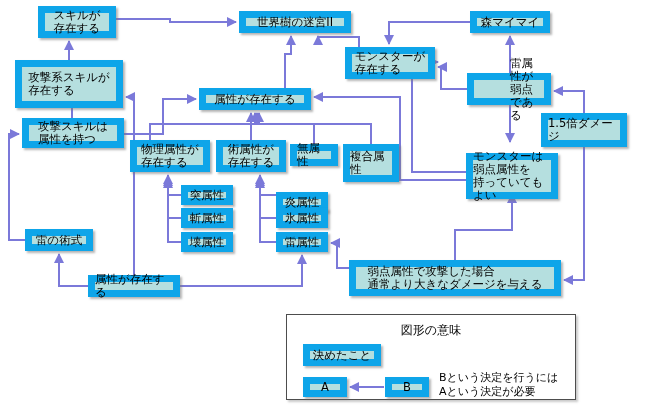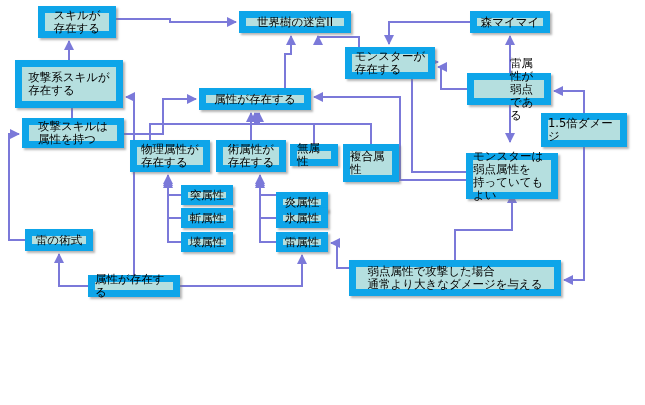--- a/index.html
+++ b/index.html
@@ -144,14 +144,30 @@
       <div class="node" style="left: 181px; top: 208px; width: 52px; height: 20px;">斬属性</div>
       <div class="node" style="left: 276px; top: 208px; width: 52px; height: 20px;">氷属性</div>
       <div class="node" style="left: 181px; top: 232px; width: 52px; height: 20px;">壊属性</div>
       <div class="node" style="left: 276px; top: 232px; width: 52px; height: 20px;">雷属性</div>
       <div class="node" style="left: 25px; top: 229px; width: 68px; height: 22px;">雷の術式</div>
       <div class="node" style="left: 88px; top: 275px; width: 92px; height: 22px;">属性が存在する</div>
       <div class="node" style="left: 349px; top: 260px; width: 212px; height: 36px;">弱点属性で攻撃した場合
 通常より大きなダメージを与える</div>
     </div>
 
+  <div class="legend-box" id="legend-root" style="left: 286px; top: 314px; width: 290px; height: 86px;">
+    <div class="legend-title" style="left:0;top:7px;">図形の意味</div>
+    <div class="node" style="left:16px;top:29px;width:78px;height:22px;font-size:11.5px;">決めたこと</div>
+    <div class="node" style="left:16px;top:62px;width:44px;height:20px;font-size:11.5px;">A</div>
+    <div class="node" style="left:98px;top:62px;width:44px;height:20px;font-size:11.5px;">B</div>
+    <svg style="position:absolute;left:0;top:0;width:290px;height:86px;" viewBox="0 0 290 86" xmlns="http://www.w3.org/2000/svg">
+      <defs>
+        <marker id="ah2" viewBox="0 0 10 10" refX="9" refY="5" markerWidth="5" markerHeight="5" orient="auto-start-reverse">
+          <path d="M 0 0 L 10 5 L 0 10 z" fill="#7b79d9"></path>
+        </marker>
+      </defs>
+      <path d="M97,72 L63,72" fill="none" stroke="#7b79d9" stroke-width="2" marker-end="url(#ah2)"></path>
+    </svg>
+    <div class="legend-text" style="left:152px;top:56px;">Bという決定を行うには
+Aという決定が必要</div>
+  </div>
 
 </div>
 
 </body></html>

